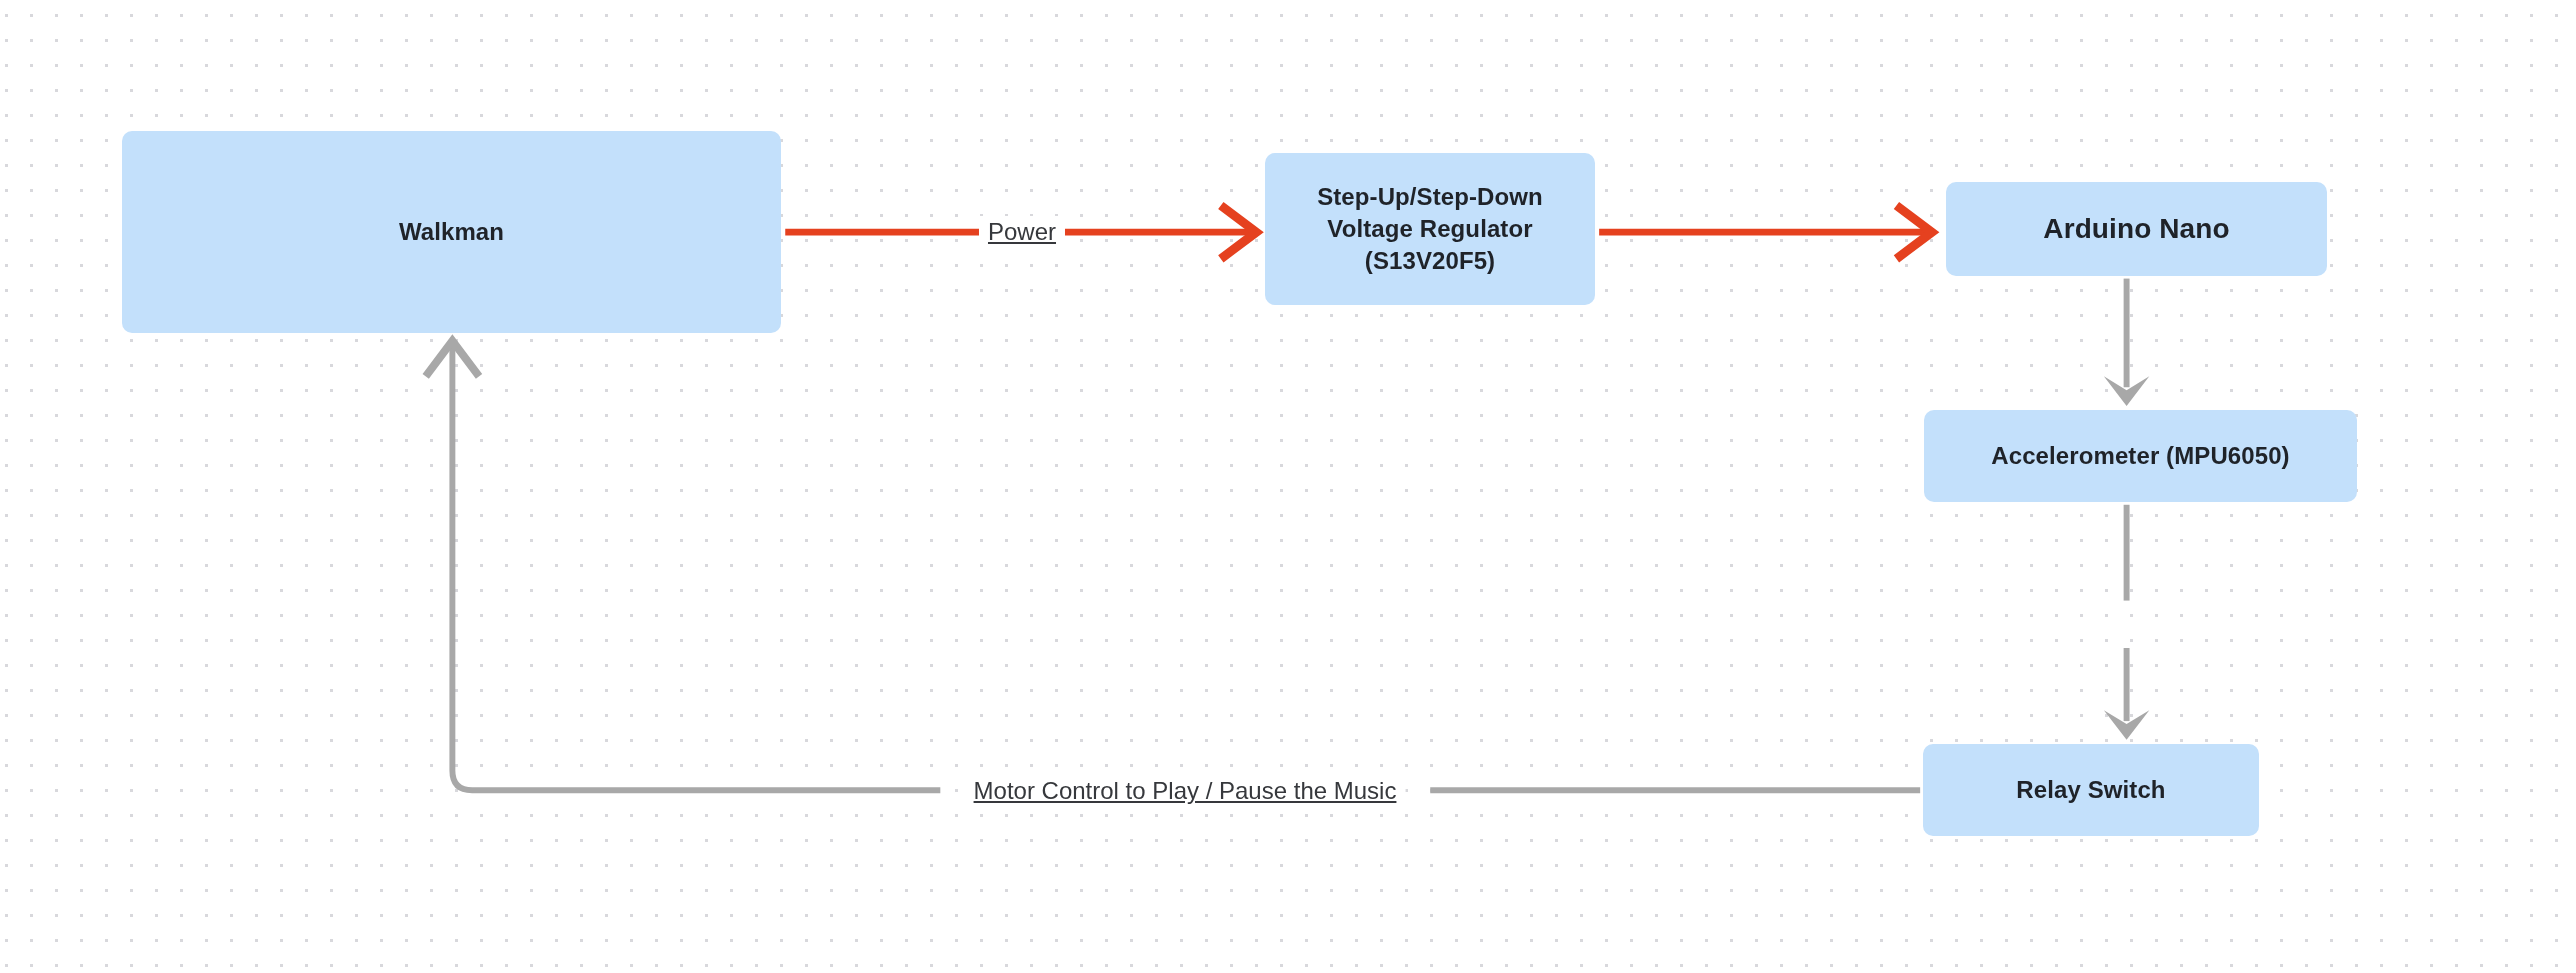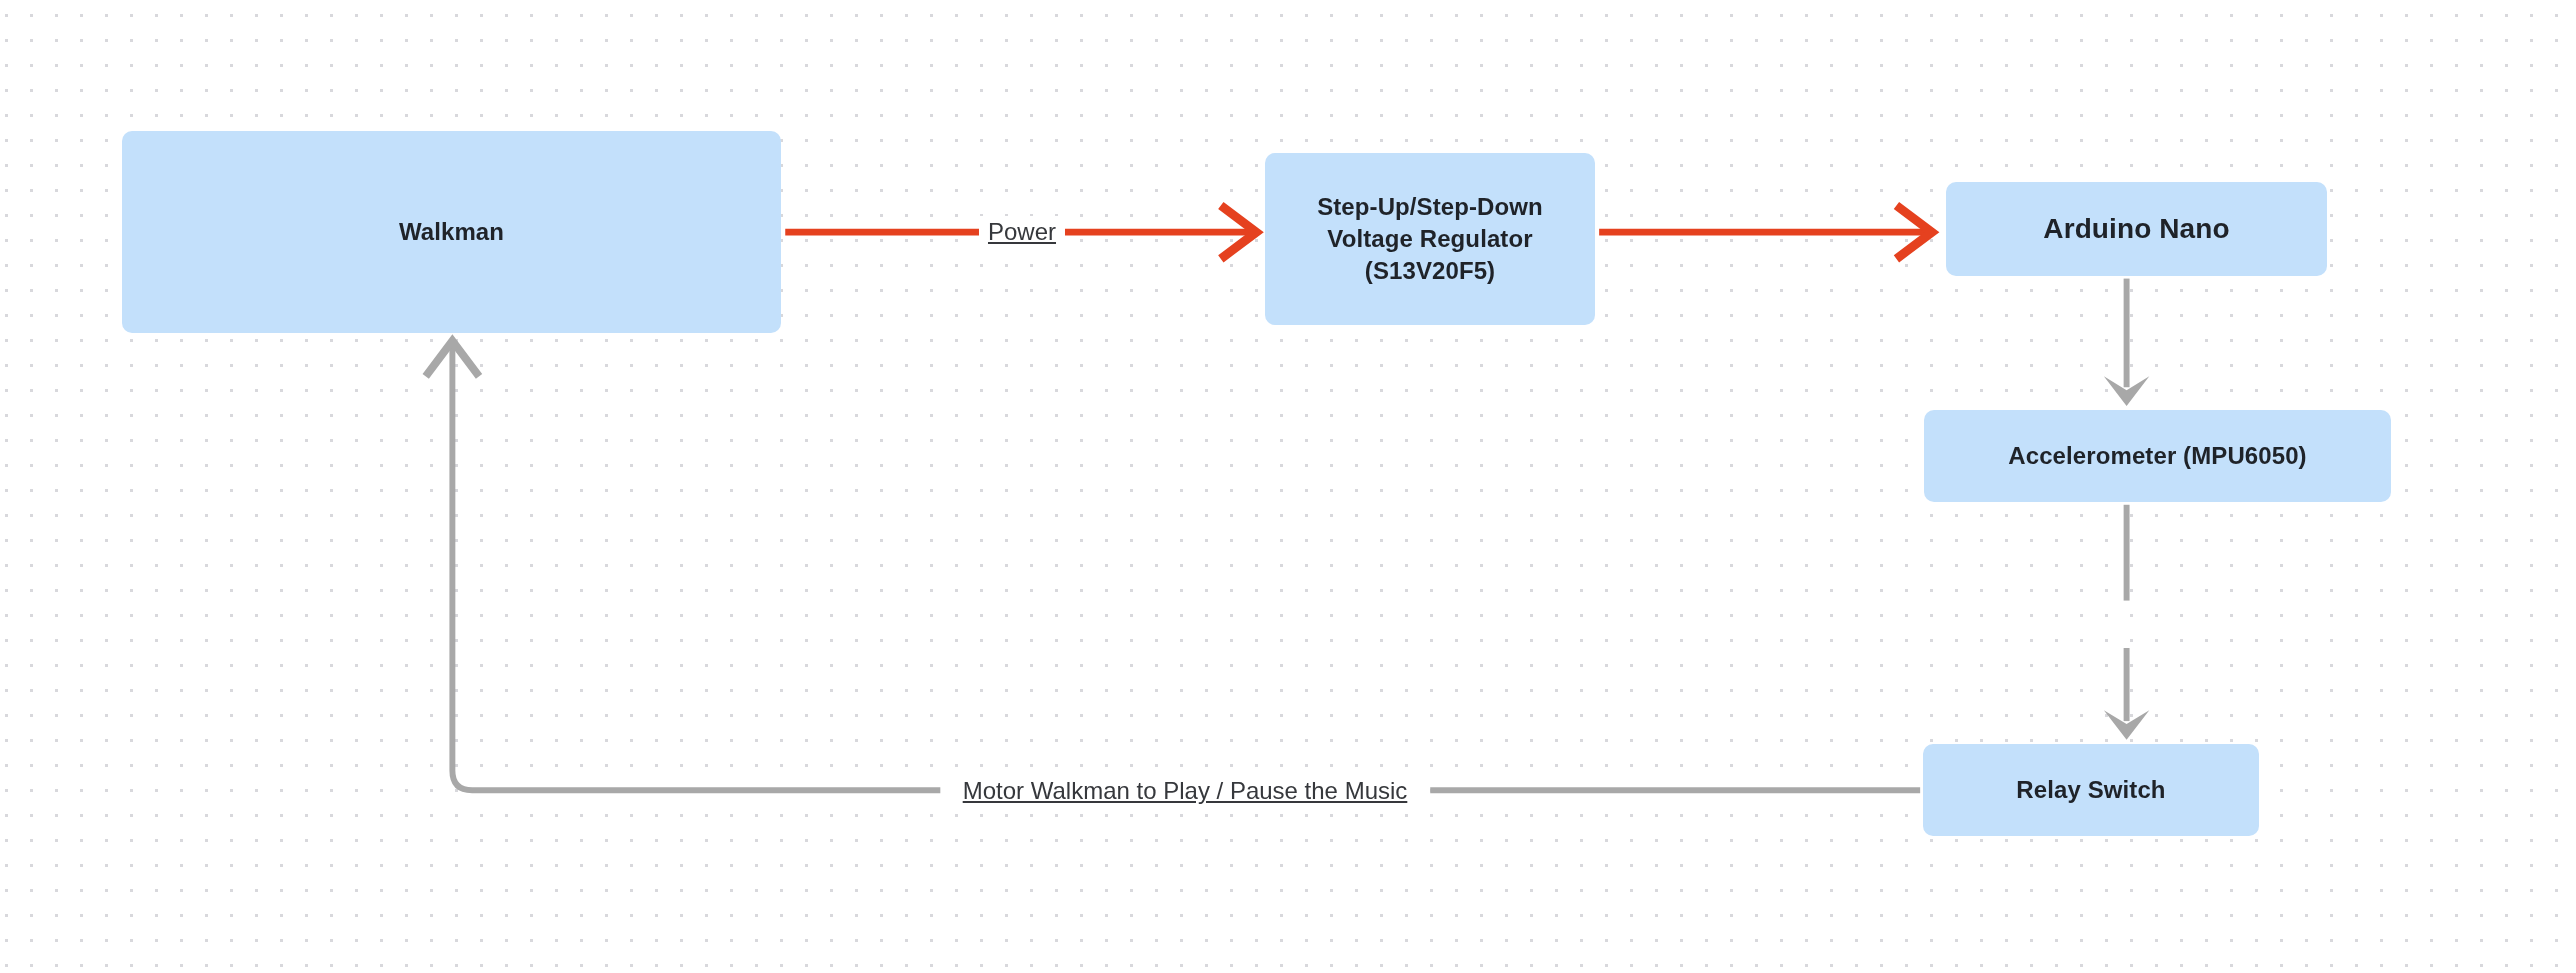--- a/index.html
+++ b/index.html
@@ -53,34 +53,34 @@
     top: 131px;
     width: 659px;
     height: 202px;
     font-size: 24px;
     text-align: right;
   }
   #node-regulator {
     left: 1265px;
     top: 153px;
     width: 330px;
-    height: 172px;
+    height: 152px;
     font-size: 24px;
   }
   #node-arduino {
     left: 1946px;
     top: 182px;
     width: 381px;
     height: 94px;
     font-size: 28px;
   }
   #node-accelerometer {
     left: 1924px;
     top: 410px;
-    width: 467px;
+    width: 433px;
     height: 92px;
     font-size: 24px;
   }
   #node-relay {
     left: 1923px;
     top: 744px;
     width: 336px;
     height: 92px;
     font-size: 24px;
   }
@@ -153,16 +153,16 @@
     <span class="node-label">Accelerometer (MPU6050)</span>
   </div>
 
   <div class="node" id="node-relay">
     <span class="node-label">Relay Switch</span>
   </div>
 
   <div class="edge-label" id="label-power">Power</div>
 
 
-  <div class="edge-label" id="label-motor">Motor Walkman to Play / Pause the Music</div>
+  <div class="edge-label" id="label-motor">Motor Control to Play / Pause the Music</div>
 
 </div>
 
 
 </body></html>

